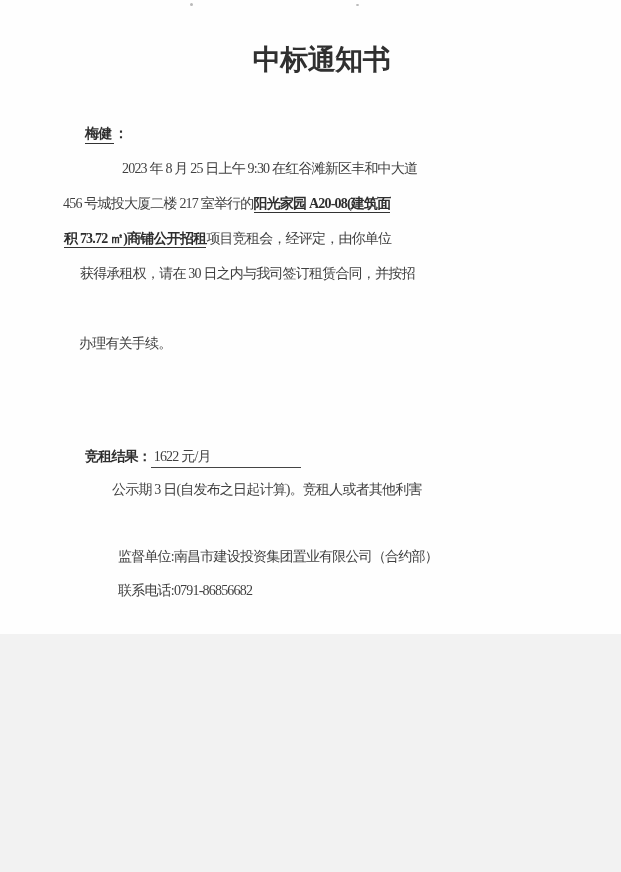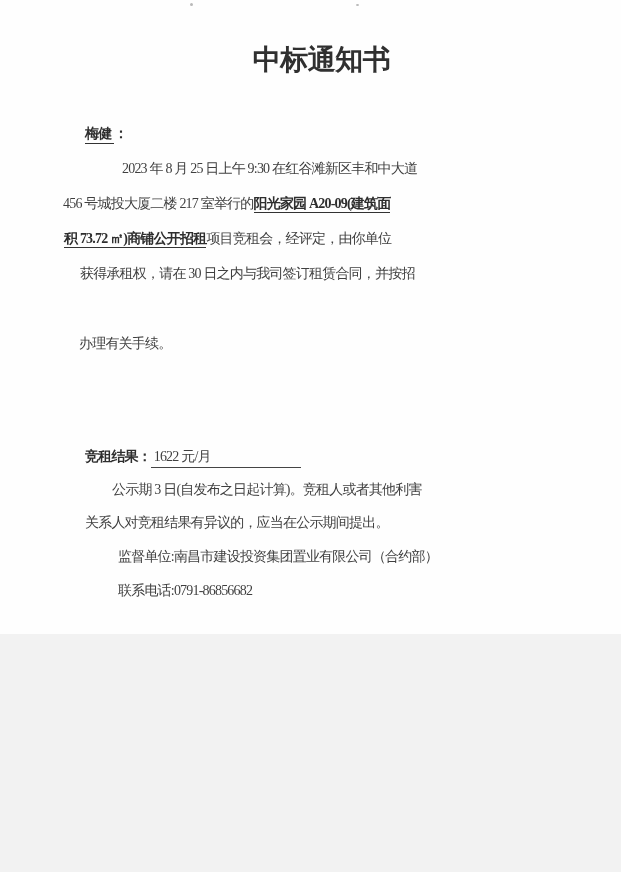--- a/index.html
+++ b/index.html
@@ -71,29 +71,28 @@
 <div class="page">
 
   <div class="speck" style="left:190px;top:3px;width:3px;height:3px;"></div>
   <div class="speck" style="left:356px;top:4px;width:3px;height:2px;"></div>
 
   <div class="doc-title" style="top:41px;">中标通知书</div>
 
   <div class="line" style="left:85px;top:126px;"><span class="u-name">梅健 </span><span class="bold">：</span></div>
 
   <div class="line" style="left:122px;top:161px;">2023 年 8 月 25 日上午 9:30 在红谷滩新区丰和中大道</div>
-  <div class="line" style="left:63px;top:196px;"><span>456 号城投大厦二楼 217 室举行的</span><span class="ub">阳光家园 A20-09(建筑面</span></div>
+  <div class="line" style="left:63px;top:196px;"><span>456 号城投大厦二楼 217 室举行的</span><span class="ub">阳光家园 A20-08(建筑面</span></div>
   <div class="line" style="left:64px;top:231px;"><span class="ub">积 73.72 ㎡)商铺公开招租</span><span>项目竞租会，经评定，由你单位</span></div>
   <div class="line" style="left:80px;top:266px;">获得承租权，请在 30 日之内与我司签订租赁合同，并按招</div>
   <div class="line" style="left:79px;top:336px;">办理有关手续。</div>
 
   <div class="line" style="left:85px;top:405px;"><span class="bold">竞租结果：</span><span class="u-value"> 1622 元/月</span></div>
 
   <div class="line" style="left:112px;top:482px;">公示期 3 日(自发布之日起计算)。竞租人或者其他利害</div>
-  <div class="line" style="left:85px;top:515px;">关系人对竞租结果有异议的，应当在公示期间提出。</div>
   <div class="line" style="left:118px;top:549px;">监督单位:南昌市建设投资集团置业有限公司（合约部）</div>
   <div class="line" style="left:118px;top:583px;">联系电话:0791-86856682</div>
 
   <div class="line sig" style="left:210px;top:688px;">招租人：南昌市建设投资集团置业有限公司</div>
   <div class="line sig" style="left:352px;top:728px;">2023 年 8 月 28 日</div>
 
   <svg class="seal" viewBox="0 0 150 150">
     <defs>
       <path id="arcCompany" d="M 75,127 A 52,52 0 1 1 75,23 A 52,52 0 1 1 75,127" fill="none"></path>
       <path id="arcCode" d="M 75,133 A 58,58 0 1 1 75,17 A 58,58 0 1 1 75,133" fill="none"></path>

